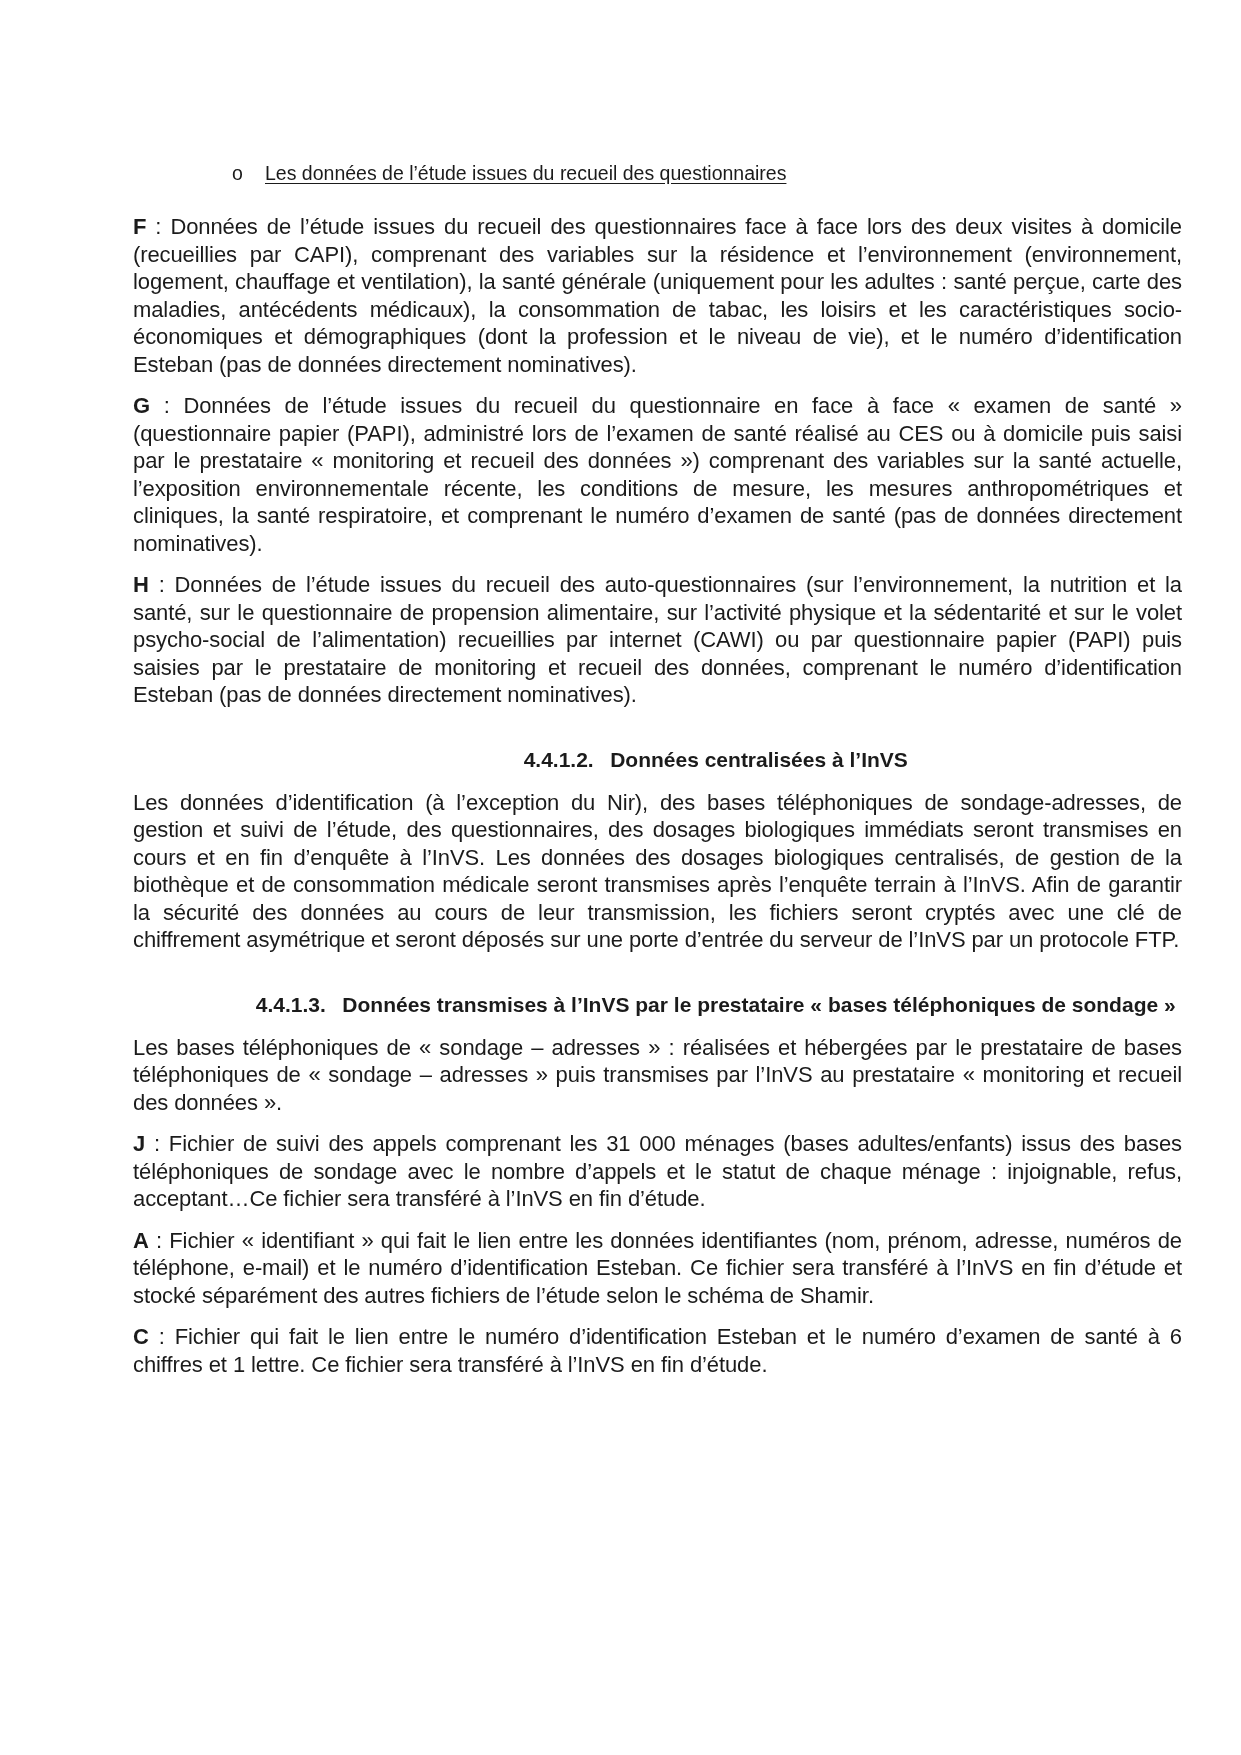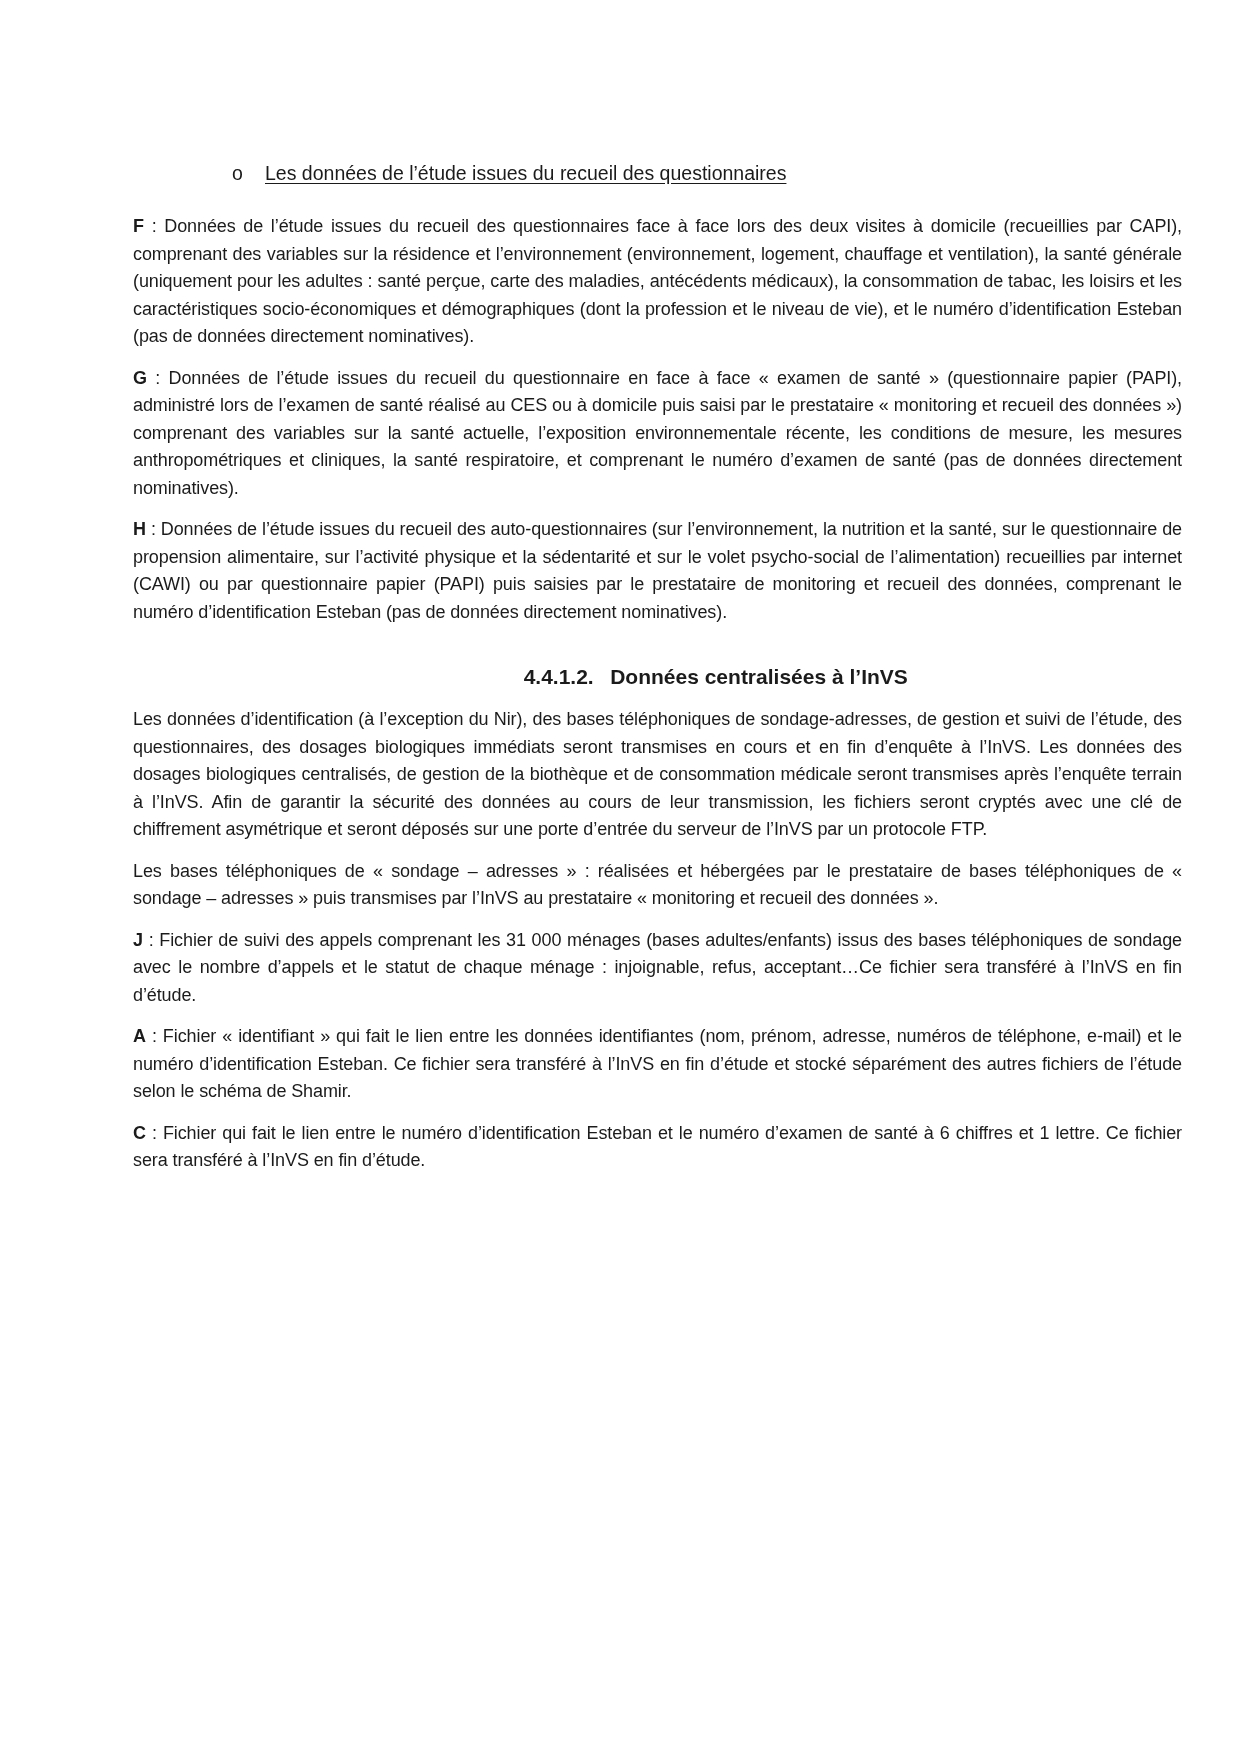--- a/index.html
+++ b/index.html
@@ -26,21 +26,21 @@
   }
   .bullet-marker {
     display: inline-block;
     width: 33px;
   }
   .bullet-label {
     text-decoration: underline;
     text-underline-offset: 3px;
   }
   .para {
-    font-size: 18px;
+    font-size: 22px;
     line-height: 27.5px;
     text-align: justify;
     margin: 0 0 14px 0;
     letter-spacing: -0.1px;
   }
   .para-label {
     font-weight: bold;
   }
   .heading {
     font-weight: bold;
@@ -83,20 +83,23 @@
   <p class="para"><span class="para-label">G</span><span> : Données de l’étude issues du recueil du questionnaire en face à face « examen de santé » (questionnaire papier (PAPI), administré lors de l’examen de santé réalisé au CES ou à domicile puis saisi par le prestataire « monitoring et recueil des données ») comprenant des variables sur la santé actuelle, l’exposition environnementale récente, les conditions de mesure, les mesures anthropométriques et cliniques, la santé respiratoire, et comprenant le numéro d’examen de santé (pas de données directement nominatives).</span></p>
 
   <p class="para"><span class="para-label">H</span><span> : Données de l’étude issues du recueil des auto-questionnaires (sur l’environnement, la nutrition et la santé, sur le questionnaire de propension alimentaire, sur l’activité physique et la sédentarité et sur le volet psycho-social de l’alimentation) recueillies par internet (CAWI) ou par questionnaire papier (PAPI) puis saisies par le prestataire de monitoring et recueil des données, comprenant le numéro d’identification Esteban (pas de données directement nominatives).</span></p>
 
   <div class="heading">
     <span class="heading-number">4.4.1.2.</span><span>Données centralisées à l’InVS</span>
   </div>
 
   <p class="para">Les données d’identification (à l’exception du Nir), des bases téléphoniques de sondage-adresses, de gestion et suivi de l’étude, des questionnaires, des dosages biologiques immédiats seront transmises en cours et en fin d’enquête à l’InVS. Les données des dosages biologiques centralisés, de gestion de la biothèque et de consommation médicale seront transmises après l’enquête terrain à l’InVS. Afin de garantir la sécurité des données au cours de leur transmission, les fichiers seront cryptés avec une clé de chiffrement asymétrique et seront déposés sur une porte d’entrée du serveur de l’InVS par un protocole FTP.</p>
 
+  <div class="heading">
+    <span class="heading-number">4.4.1.3.</span><span>Données transmises à l’InVS par le prestataire « bases téléphoniques de sondage »</span>
+  </div>
 
   <p class="para">Les bases téléphoniques de « sondage – adresses » : réalisées et hébergées par le prestataire de bases téléphoniques de « sondage – adresses » puis transmises par l’InVS au prestataire « monitoring et recueil des données ».</p>
 
 
 
 
   <p class="para"><span class="para-label">J</span><span> : Fichier de suivi des appels comprenant les 31 000 ménages (bases adultes/enfants) issus des bases téléphoniques de sondage avec le nombre d’appels et le statut de chaque ménage : injoignable, refus, acceptant…Ce fichier sera transféré à l’InVS en fin d’étude.</span></p>
 
   <p class="para"><span class="para-label">A</span><span> : Fichier « identifiant » qui fait le lien entre les données identifiantes (nom, prénom, adresse, numéros de téléphone, e-mail) et le numéro d’identification Esteban. Ce fichier sera transféré à l’InVS en fin d’étude et stocké séparément des autres fichiers de l’étude selon le schéma de Shamir.</span></p>
 

